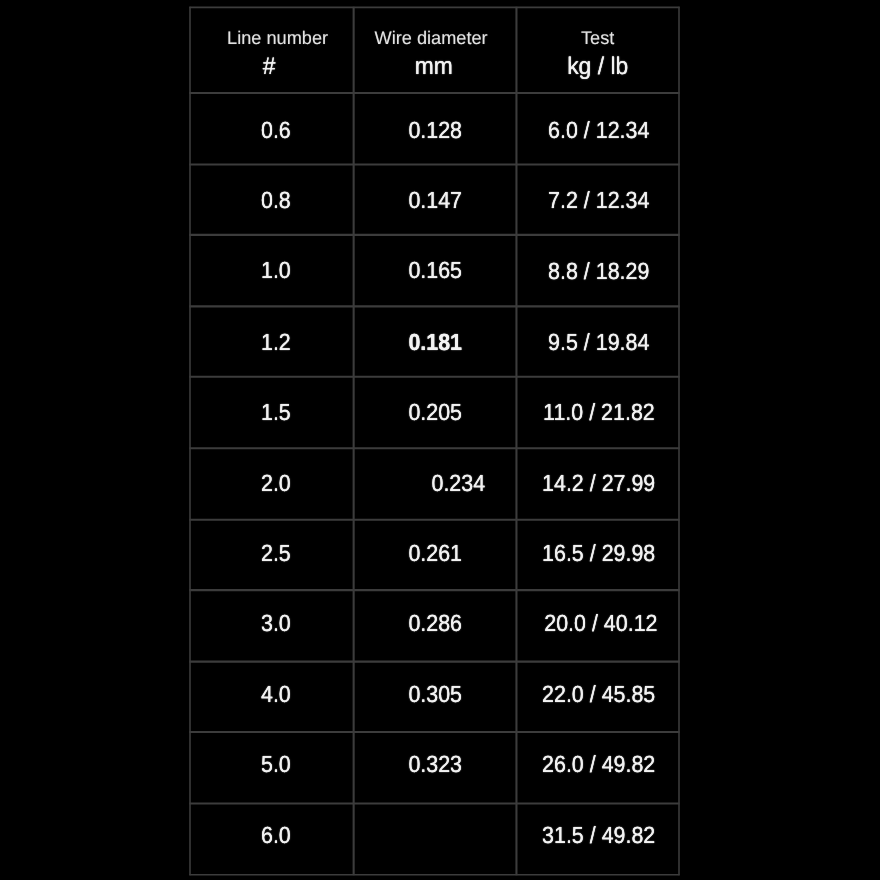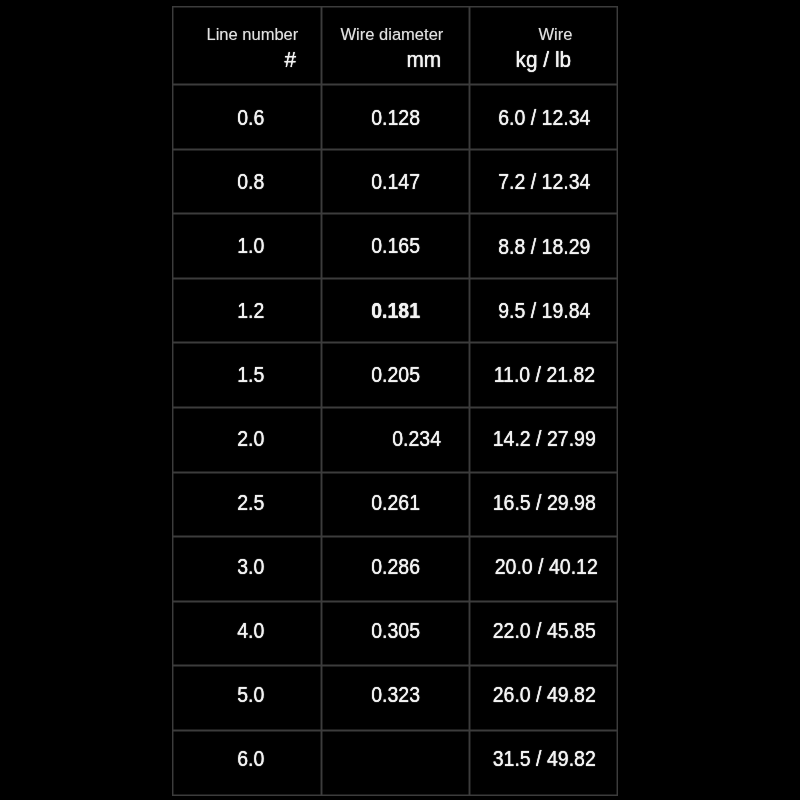--- a/index.html
+++ b/index.html
@@ -30,21 +30,21 @@
   }
 
   
   .cell {
     position: absolute;
     display: flex;
     flex-direction: column;
     align-items: center;
     justify-content: center;
     color: #f2f2f2;
-    text-align: right;
+    text-align: center;
     box-sizing: border-box;
     text-shadow: 0 0 1.15px rgba(255,255,255,0.95),
                  0 0 0.5px rgba(255,255,255,0.6);
     white-space: nowrap;
   }
   .hdr-cell-inner { position: relative; top: 3.2px; }
 
   .hdr-top {
     font-size: 16.7px;
     line-height: 23.5px;
@@ -77,21 +77,21 @@
 
   <div class="cell" style="left: 148.5px; top: 0px; width: 148.5px; height: 78px;">
     <div class="hdr-cell-inner">
       <div class="hdr-top" style="margin-left: -5px;">Wire diameter</div>
       <div class="hdr-bot" style="margin-left: 0px;">mm</div>
     </div>
   </div>
 
   <div class="cell" style="left: 297px; top: 0px; width: 148px; height: 78px;">
     <div class="hdr-cell-inner">
-      <div class="hdr-top" style="margin-left: 0px;">Wire</div>
+      <div class="hdr-top" style="margin-left: 0px;">Test</div>
       <div class="hdr-bot" style="margin-left: 0px;">kg / lb</div>
     </div>
   </div>
 
   <div id="data-cells">
       <div class="cell" style="left: 0px; top: 78px; width: 148.5px; height: 64.6px;">
         <div class="data-val" style="margin-left: 9px; margin-top: 3.8px;">0.6</div>
       </div>
       <div class="cell" style="left: 148.5px; top: 78px; width: 148.5px; height: 64.6px;">
         <div class="data-val" style="margin-left: 2.6px; margin-top: 3.8px;">0.128</div>

